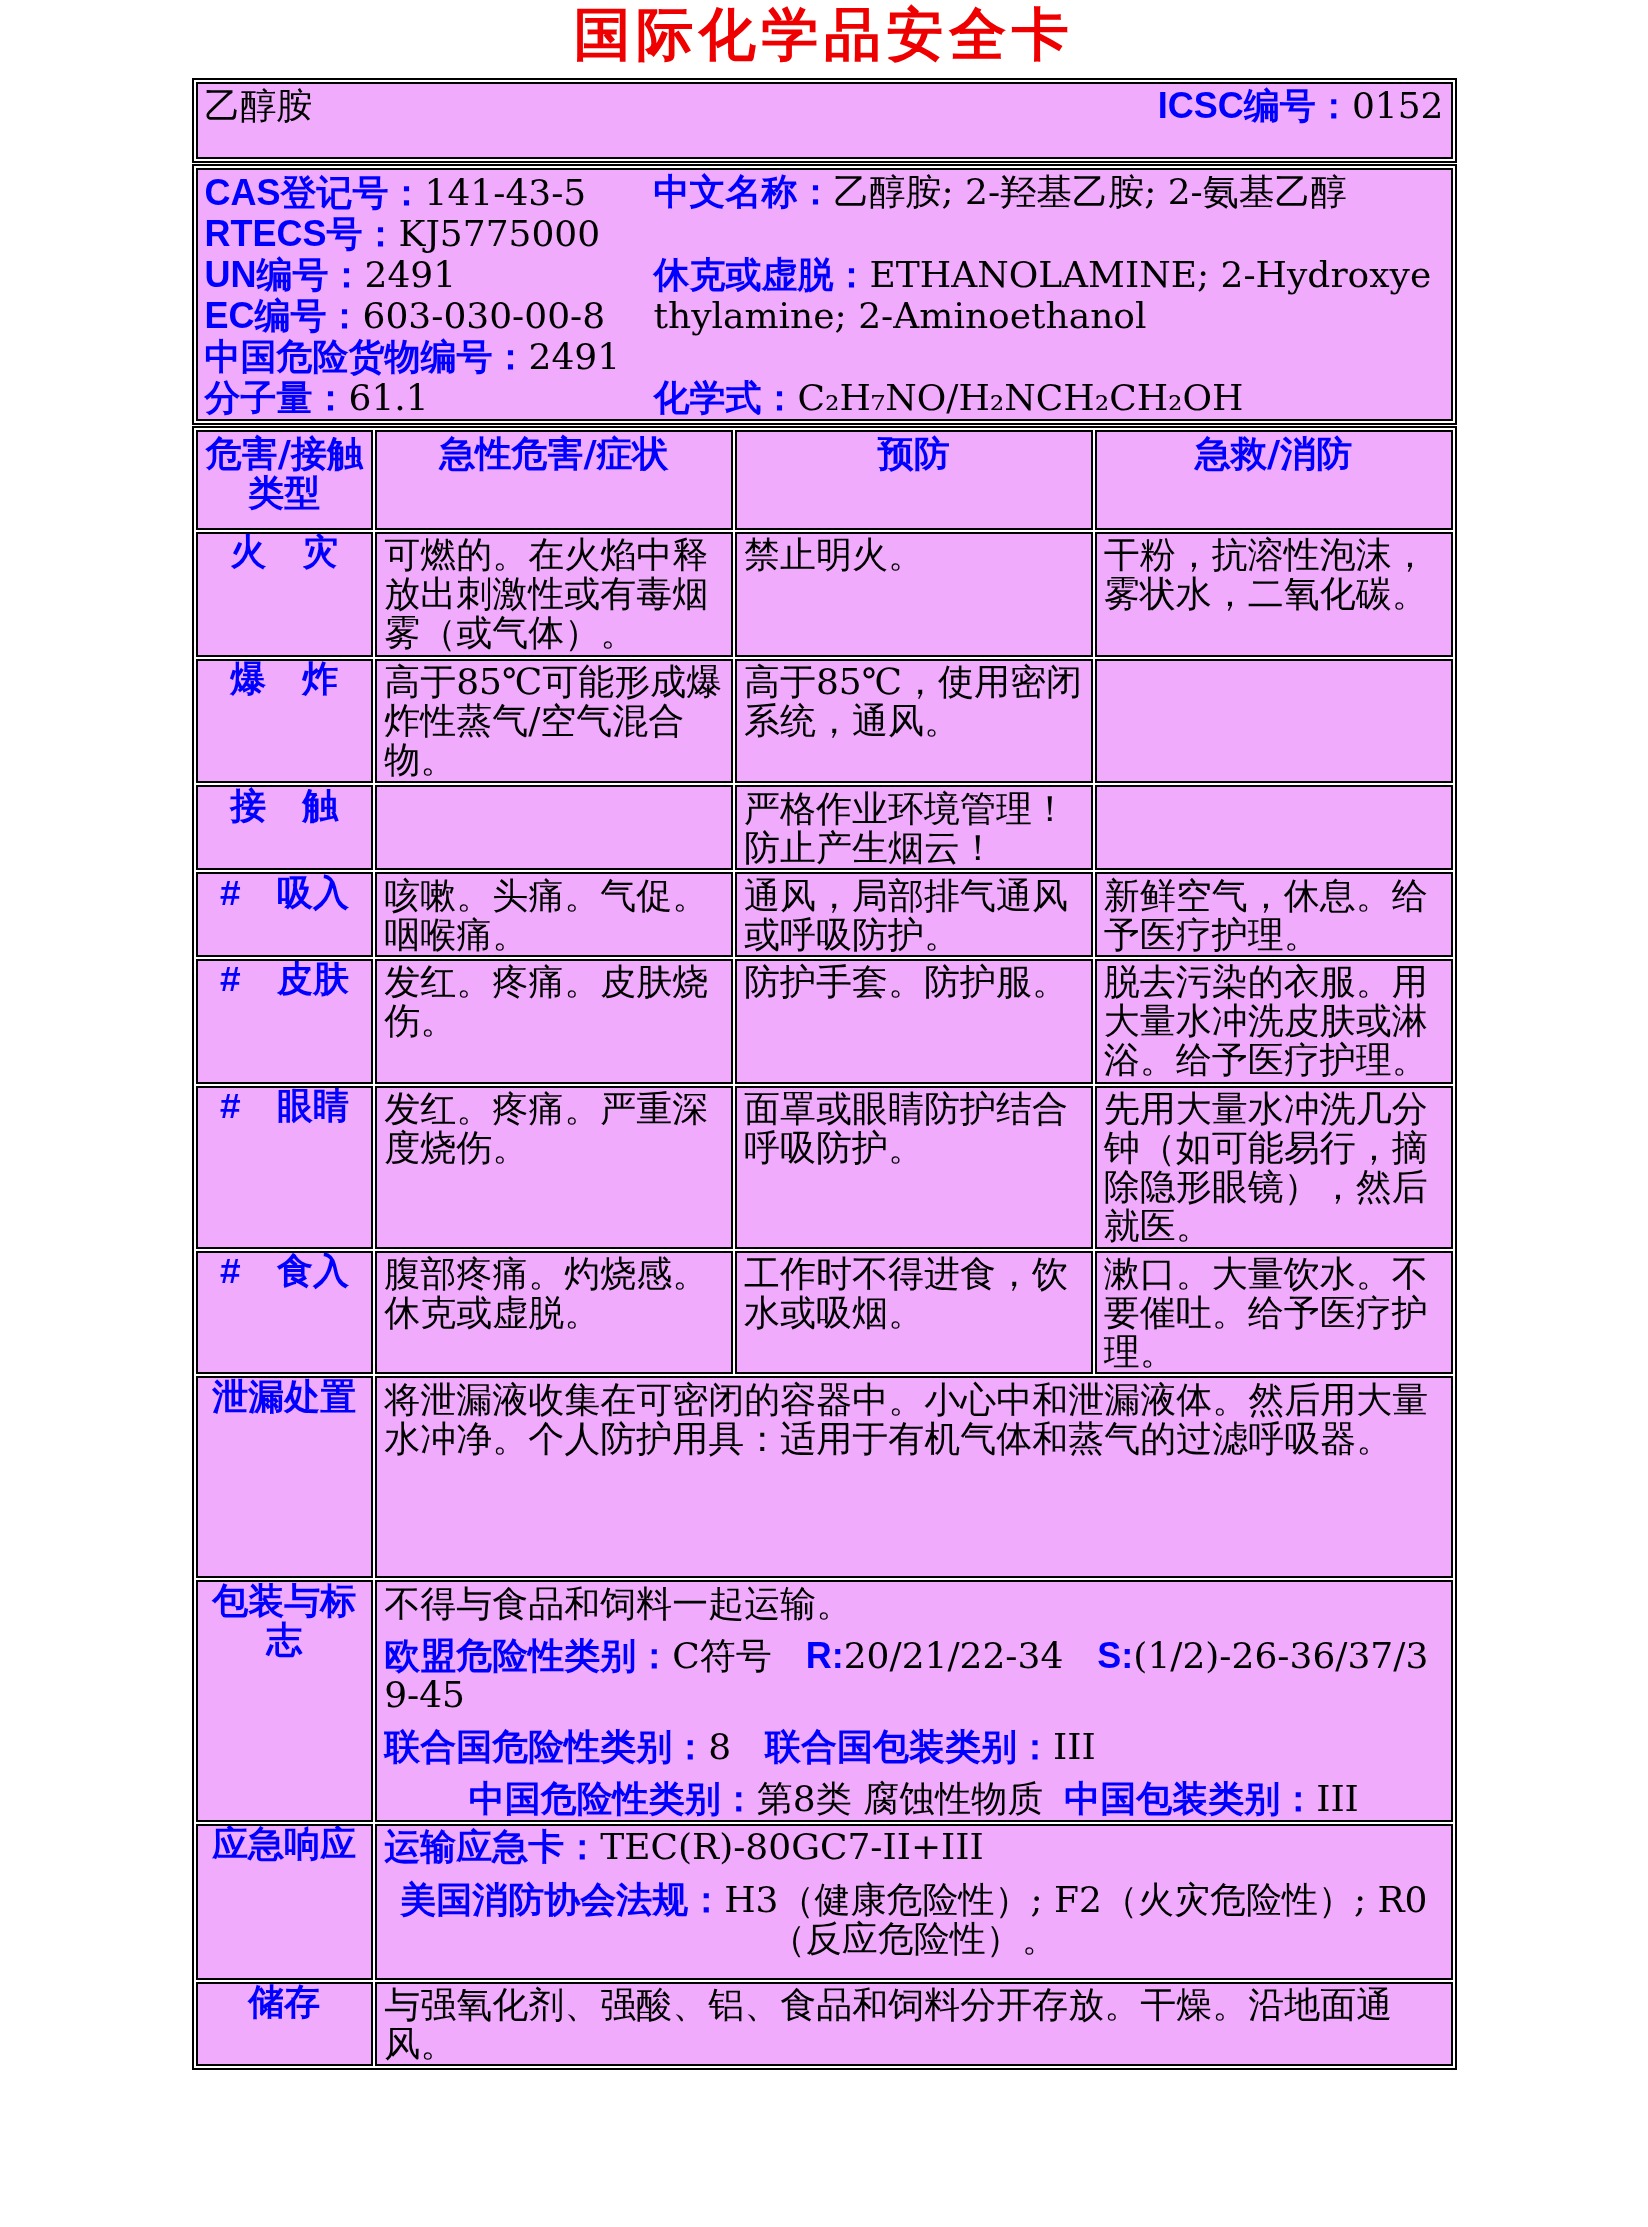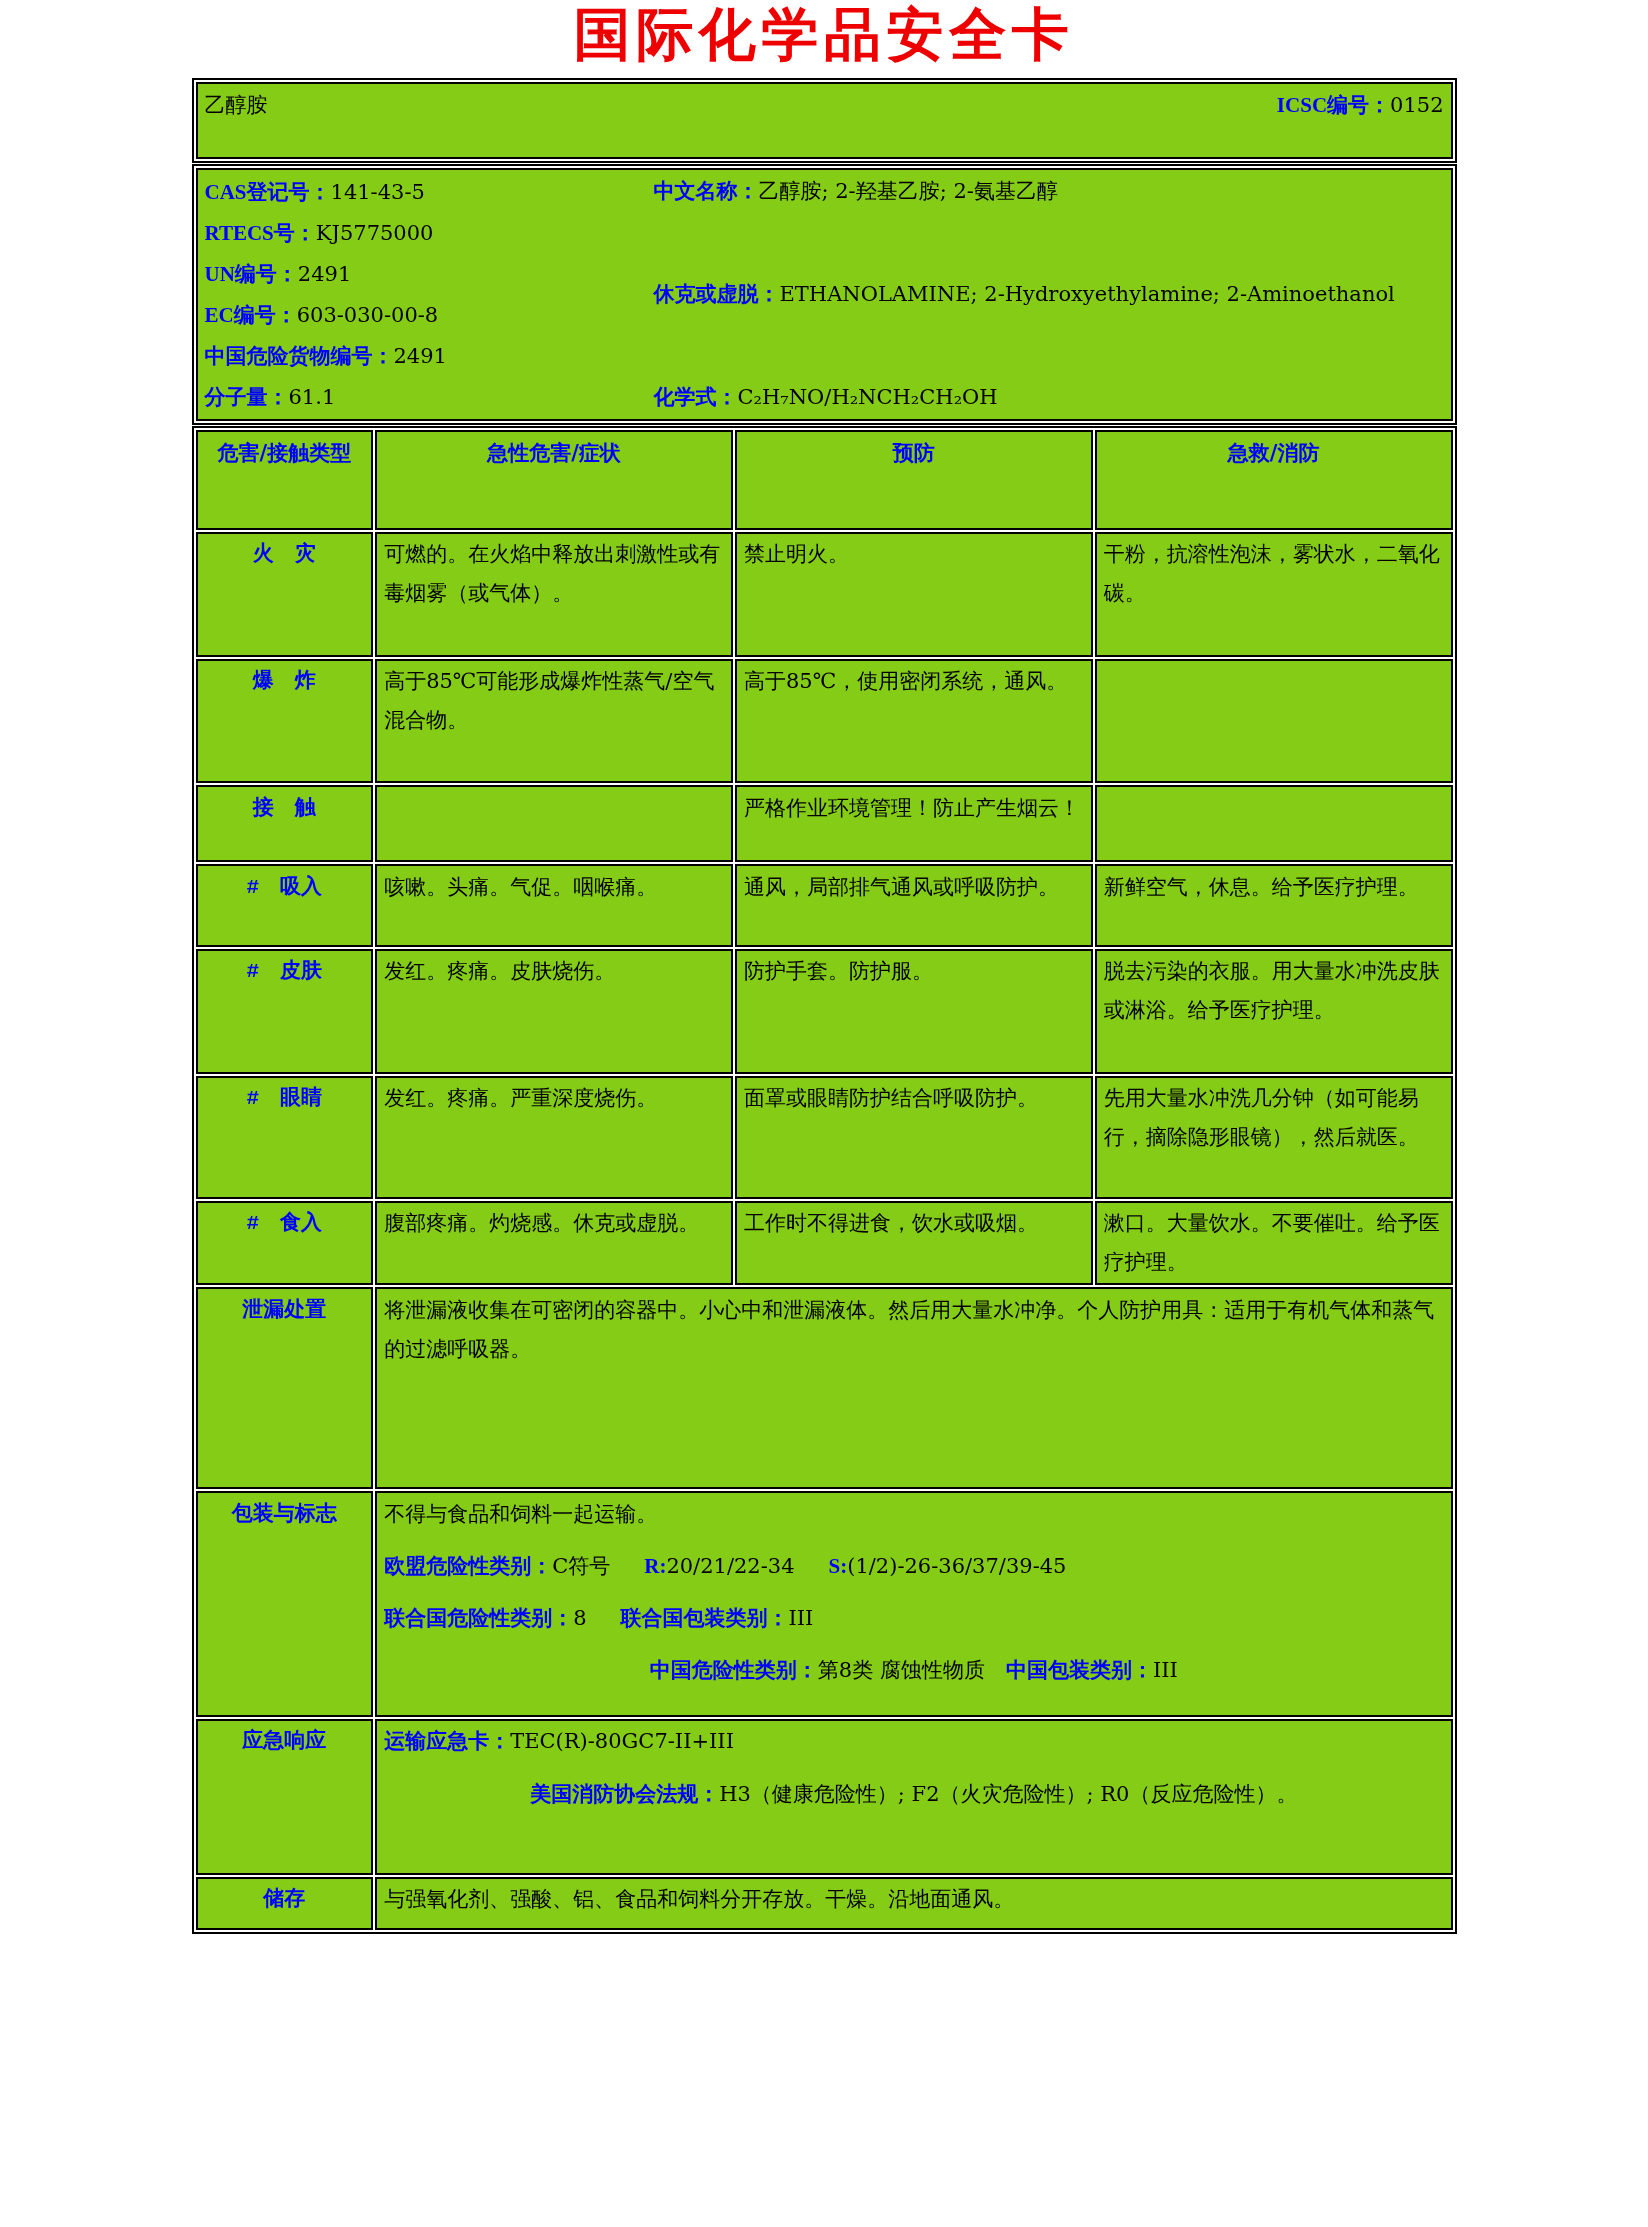--- a/index.html
+++ b/index.html
@@ -35,31 +35,31 @@
     width: 100%;
     border-collapse: separate;
     border-spacing: 2.1px;
     border: 2.1px solid #000;
     table-layout: fixed;
     margin: 0 0 0.7px 0;
   }
   table.box td {
     border: 2.1px solid #000;
     padding: 1.4px 7px;
-    font-size: 21px;
+    font-size: 36px;
     line-height: 39px;
     vertical-align: top;
-    background: #84cc16;
+    background: #f0abfc;
     word-break: break-all;
     overflow: hidden;
   }
   .blue-lbl {
     color: #0000ff;
     font-weight: bold;
-    font-family: Liberation Serif, serif;
+    font-family: Liberation Sans, sans-serif;
   }
   
   td.name-cell { height: 70px; vertical-align: middle; }
   .name-bar {
     display: flex;
     justify-content: space-between;
     align-items: center;
   }
   
   td.id-cell { height: 247px; padding: 5.6px 8.4px; }

